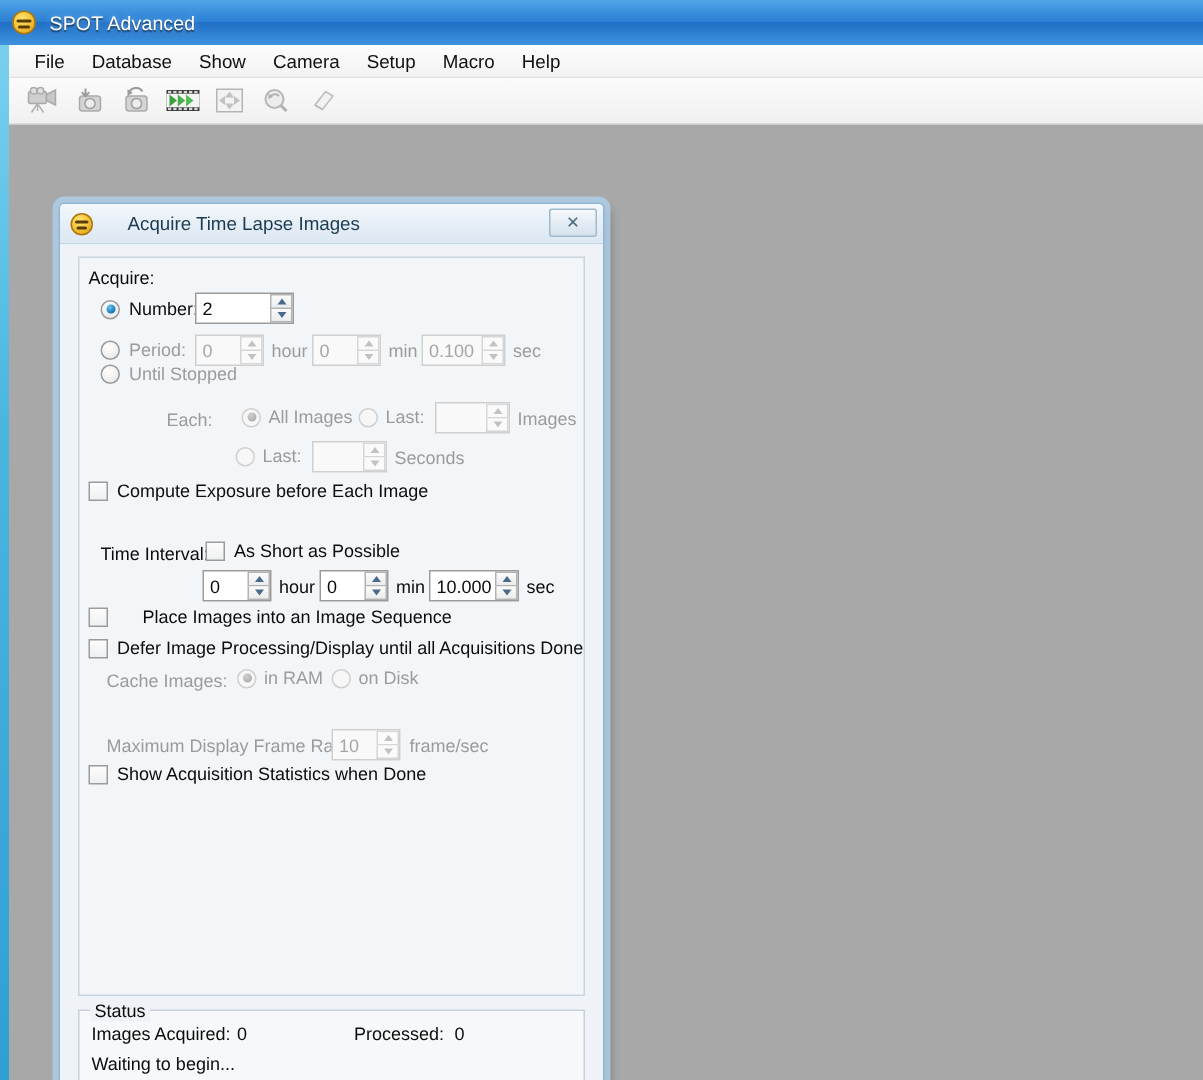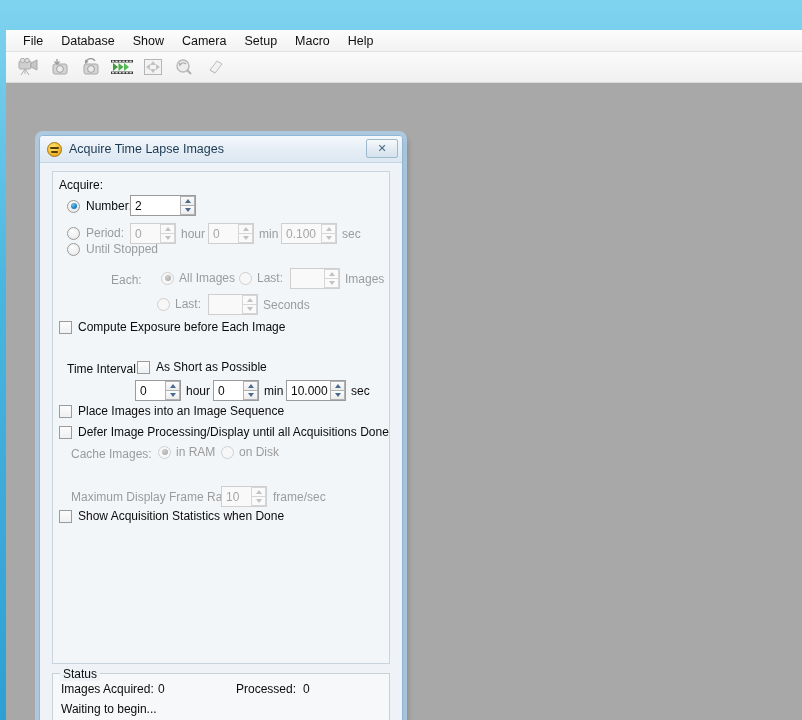--- a/index.html
+++ b/index.html
@@ -132,20 +132,21 @@
     position: absolute;
     left: 0; top: 0;
     width: 362px; height: 27px;
     background: linear-gradient(to bottom, #f4f8fb 0%, #e6eef6 50%, #dde8f2 100%);
     border-bottom: 1px solid #c3d6e6;
     border-radius: 3px 3px 0 0;
     display: flex;
     align-items: center;
     padding-left: 7px;
     box-sizing: border-box;
+    gap: 16px;
   }
   #dlg-icon {
     width: 15px; height: 15px;
     border-radius: 50%;
     background: radial-gradient(circle at 40% 34%, #ffe87a 0%, #f7c63c 45%, #d79614 100%);
     border: 1px solid #a8750d;
     box-sizing: border-box;
     position: relative;
     flex: 0 0 auto;
   }
@@ -312,20 +313,24 @@
     padding: 0 3px;
     font-size: 12px;
     color: #0c0c0c;
   }
 </style>
 </head>
 <body>
 
 <div id="app-window">
 
+  <div id="app-titlebar">
+    <div id="app-icon"></div>
+    <div id="app-title-text">SPOT Advanced</div>
+  </div>
 
   <div id="app-client">
 
     <div id="menubar">
       <div class="menu-item">File</div>
       <div class="menu-item">Database</div>
       <div class="menu-item">Show</div>
       <div class="menu-item">Camera</div>
       <div class="menu-item">Setup</div>
       <div class="menu-item">Macro</div>
@@ -533,21 +538,21 @@
               <span class="val">10.000</span>
               <span class="spin">
                   <span class="up"></span>
                   <span class="dn"></span>
                 </span>
             </div>
             <span class="lbl" style="position:absolute; left:298px; top:212px;">sec</span>
 
             <div class="row" style="left:6px; top:232px;">
               <span class="cbox"></span>
-              <span class="lbl" style="margin-left:6px;">Place Images into an Image Sequence</span>
+              <span class="lbl" style="margin-left:23px;">Place Images into an Image Sequence</span>
             </div>
 
             <div class="row" style="left:6px; top:253px;">
               <span class="cbox"></span>
               <span class="lbl" style="margin-left:6px;">Defer Image Processing/Display until all Acquisitions Done</span>
             </div>
             <span class="lbl dis" style="position:absolute; left:18px; top:275px;">Cache Images:</span>
             <div class="row" style="left:105px; top:273px;">
               <span class="radio dis on"></span>
               <span class="lbl dis" style="margin-left:5px;">in RAM</span>

